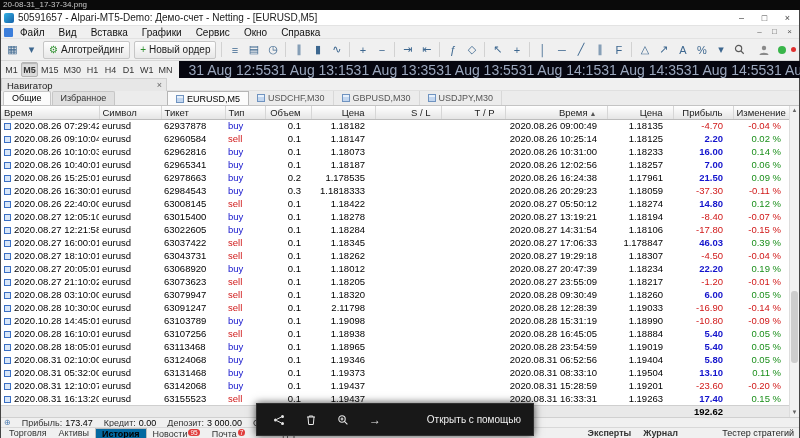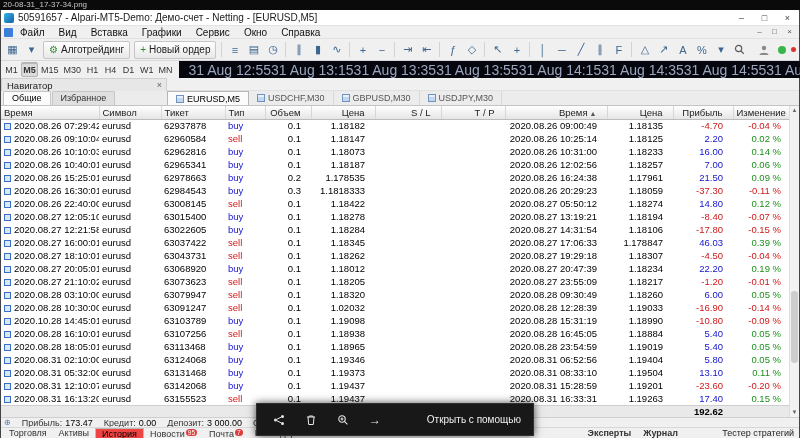--- a/index.html
+++ b/index.html
@@ -57,41 +57,41 @@
   table{border-collapse:collapse;table-layout:fixed;width:790px;font-size:9.5px;}
   th{height:13px;font-weight:normal;text-align:left;background:linear-gradient(#ffffff,#e5e5e5);border-right:1px solid #d6d6d6;border-bottom:1px solid #bcbcbc;padding:0 3px;color:#222;white-space:nowrap;overflow:hidden;font-size:9.5px;}
   td{height:13px;padding:0 3px;white-space:nowrap;overflow:hidden;color:#000;}
   .w0{width:98px}.w1{width:62px}.w2{width:64px}.w3{width:40px}.w4{width:46px}.w5{width:64px}.w6{width:66px}.w7{width:64px}.w8{width:102px}.w9{width:66px}.w10{width:60px}.w11{width:58px}
   .ar{text-align:right;padding-right:10px;}
   th.ar{padding-right:10px;}
   .sort{color:#555;font-size:7px;margin-left:2px;}
   .rowicon{display:inline-block;width:7px;height:7px;margin-right:3px;border:1px solid #3a6fc4;background:#d9e7f8;vertical-align:-1px;}
   .tbuy{color:#1414cc;}
   .tsell{color:#d01818;}
-  .posb{color:#1414cc;}
+  .posb{color:#1414cc;font-weight:bold;}
   .posg{color:#1b8f1b;}
   .neg{color:#d01818;}
 
   .vscroll{position:absolute;right:0;top:0;width:10px;height:311px;background:#f2f2f2;border-left:1px solid #ddd;}
   .sarr{height:9px;line-height:9px;font-size:6px;color:#666;text-align:center;}
   .sarr.dn{position:absolute;bottom:0;width:100%;}
   .thumb{position:absolute;top:185px;left:1px;width:7px;height:72px;background:#cdcdcd;border-radius:3px;}
 
   .summary{position:absolute;left:0;top:299px;width:790px;height:12px;background:#e9e9e9;border-top:1px solid #cfcfcf;}
   .sumval{display:block;width:732px;text-align:right;padding-right:10px;font-weight:bold;font-size:9.5px;line-height:11px;color:#000;}
 
   .statusbar{height:10px;display:flex;align-items:center;gap:11px;font-size:9px;background:#f0f0f0;border-top:1px solid #d0d0d0;padding-left:3px;color:#111;overflow:hidden;}
   .sico{color:#4a7ab0;font-size:8px;}
   .sitem{display:flex;gap:3px;white-space:nowrap;align-items:flex-end;}
   .slab{color:#333;}
   .sval{color:#000;}
 
   .bottombar{height:11px;display:flex;align-items:center;background:#f0f0f0;border-top:1px solid #d8d8d8;font-size:9px;color:#333;padding-left:2px;position:relative;overflow:hidden;}
   .btab{padding:0 6px;line-height:10px;white-space:nowrap;}
-  .btab.active{background:#ef4444;border:1px solid #bdbdbd;border-bottom:none;font-weight:normal;color:#000;}
+  .btab.active{background:#0369a1;border:1px solid #bdbdbd;border-bottom:none;font-weight:bold;color:#000;}
   .badge{background:#e03c3c;color:#fff;font-size:6.5px;border-radius:4px;padding:0 2px;margin-left:1px;vertical-align:2px;}
   .btright{margin-left:auto;margin-right:115px;display:flex;font-weight:bold;}
   .tester{position:absolute;right:5px;white-space:nowrap;color:#222;}
 
   .popup{position:absolute;left:256px;top:403px;width:278px;height:33px;background:#181818;border:1px solid #303030;display:flex;align-items:center;z-index:50;box-shadow:0 0 8px rgba(0,0,0,.7);padding:0 6px;}
   .picon{width:32px;display:flex;align-items:center;justify-content:center;color:#e8e8e8;}
   .picon svg{display:block;}
   .fglyph{font-size:12px;color:#e8e8e8;}
   .openwith{margin-left:auto;margin-right:6px;color:#f0f0f0;font-size:10px;white-space:nowrap;}
 </style>
@@ -471,21 +471,21 @@
             <td class="ar">1.18260</td>
             <td class="ar posb">6.00</td>
             <td class="ar posg">0.05 %</td>
           </tr>
           <tr>
             <td><span class="rowicon"></span><span>2020.08.28 10:30:00</span></td>
             <td>eurusd</td>
             <td>63091247</td>
             <td class="tsell">sell</td>
             <td class="ar">0.1</td>
-            <td class="ar">1.02032</td>
+            <td class="ar">2.11798</td>
             <td class="ar"></td>
             <td class="ar"></td>
             <td class="ar">2020.08.28 12:28:39</td>
             <td class="ar">1.19033</td>
             <td class="ar neg">-16.90</td>
             <td class="ar neg">-0.14 %</td>
           </tr>
           <tr>
             <td><span class="rowicon"></span><span>2020.10.28 14:45:01</span></td>
             <td>eurusd</td>

